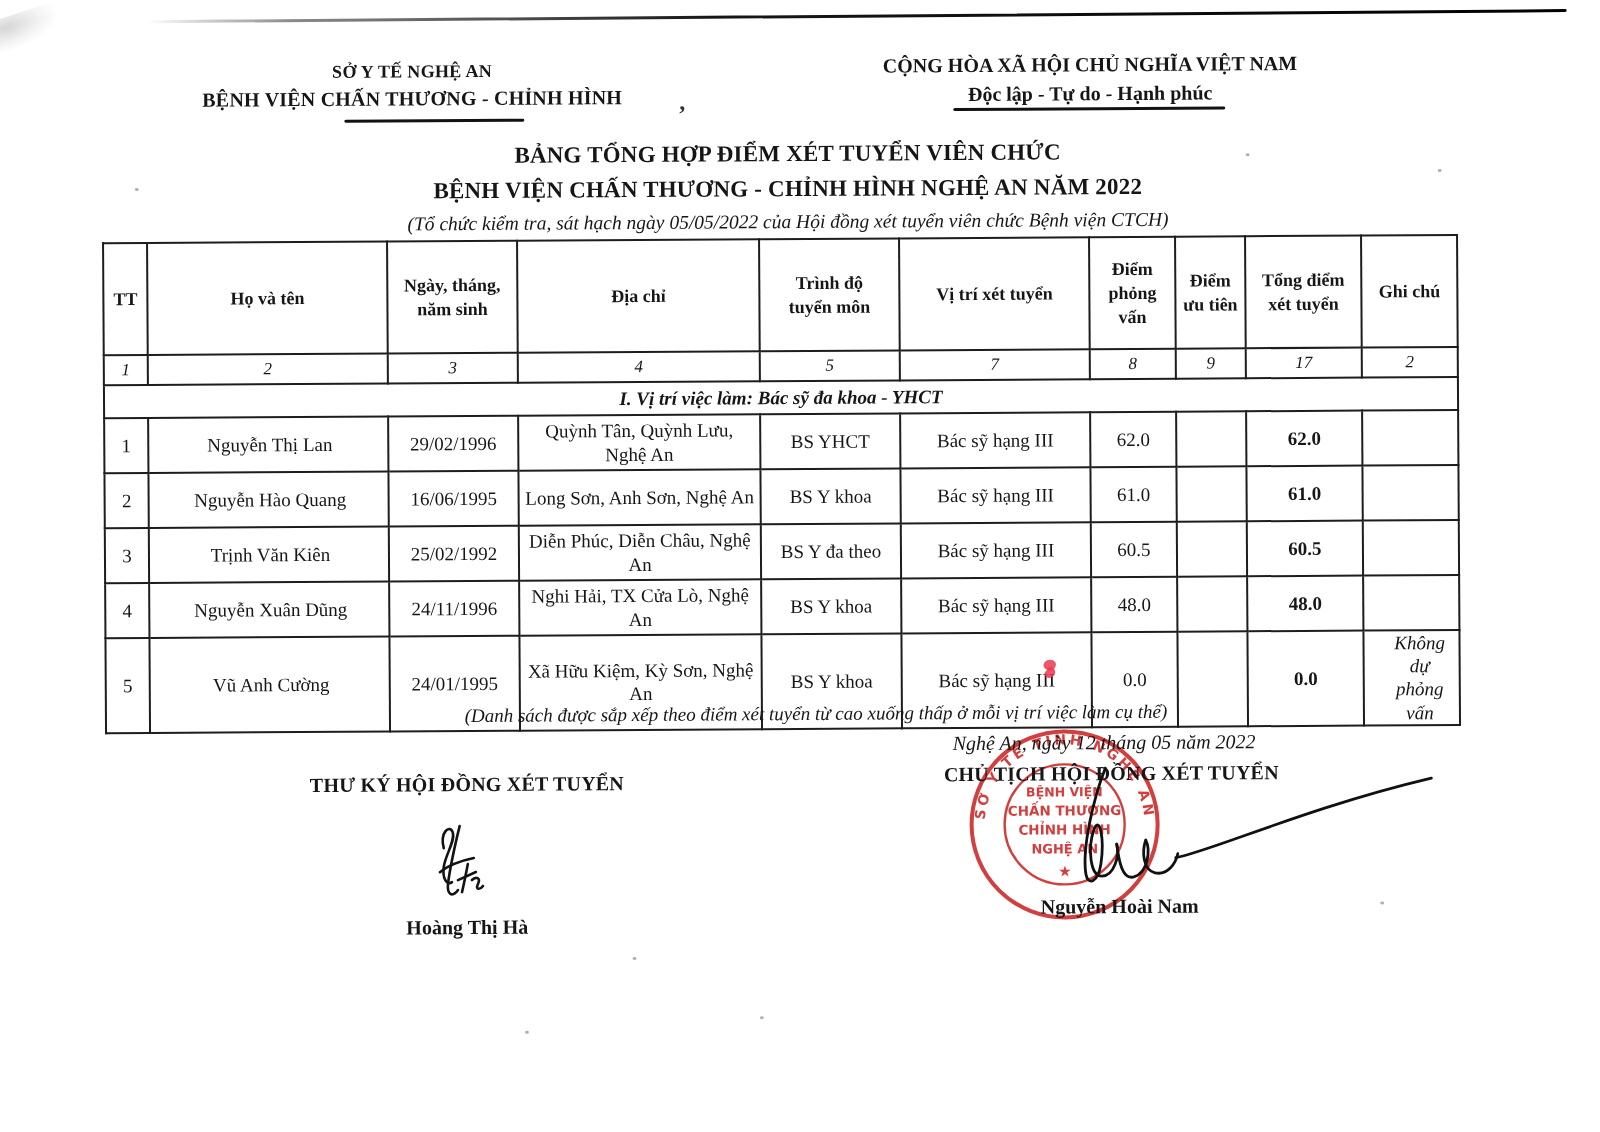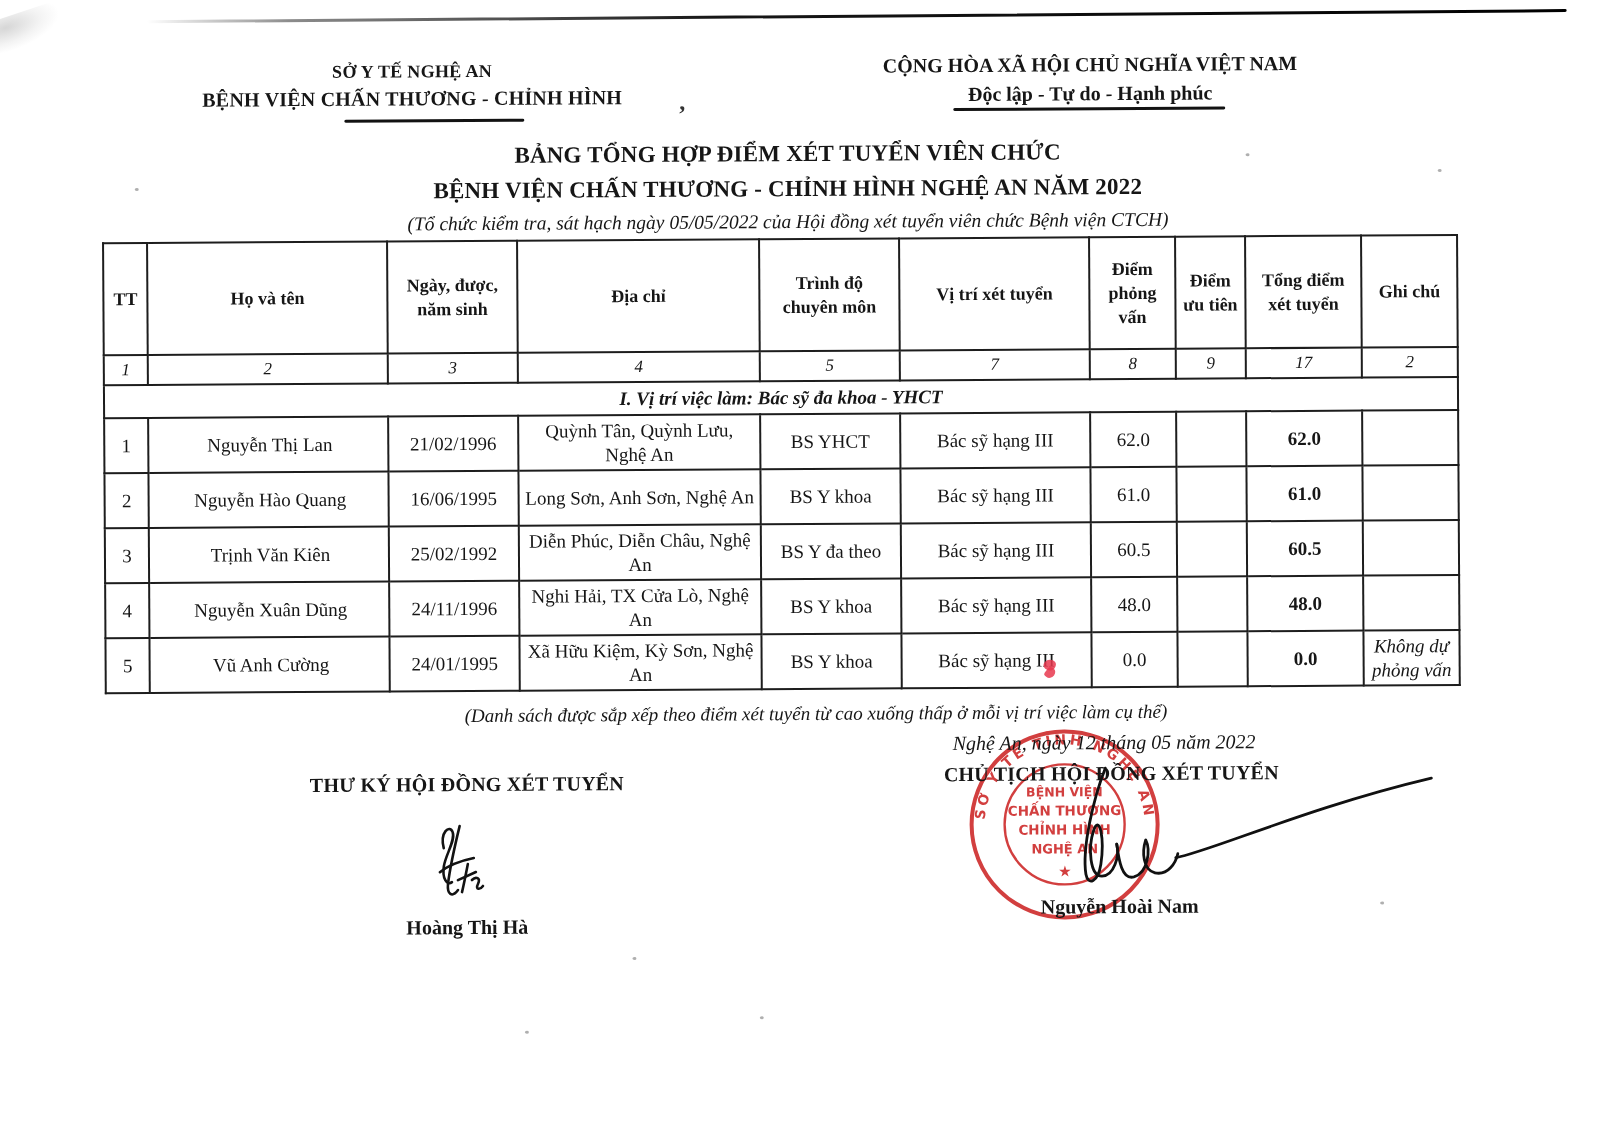--- a/index.html
+++ b/index.html
@@ -42,21 +42,21 @@
   .tbl-wrap{position:absolute;left:104px;top:238px;width:1354px;}
   table{border-collapse:collapse;width:1354px;table-layout:fixed;}
   th,td{border:2px solid #1d1d1d;padding:0 4px;overflow:hidden;}
   thead th{height:110px;font-size:18px;font-weight:bold;text-align:center;vertical-align:middle;
            white-space:pre-line;line-height:1.35;}
   tr.numbers td{height:28px;text-align:center;font-style:italic;font-size:17px;vertical-align:middle;}
   tr.section td{height:31px;text-align:center;font-weight:bold;font-style:italic;font-size:19px;vertical-align:middle;}
   tbody tr.data td{height:53px;font-size:19px;text-align:center;vertical-align:middle;line-height:1.22;}
   td.c-name{text-align:left;padding-left:7px;}
   td.c-total{font-weight:bold;}
-  td.c-note{font-style:italic;font-size:18px;line-height:1.2;}
+  td.c-note{font-style:italic;font-size:18px;line-height:1.2;padding-left:20px;}
 
   
   .sort-note{position:absolute;left:115px;top:703px;width:1400px;text-align:center;font-style:italic;font-size:19px;z-index:2;}
   .place-date{position:absolute;left:898px;top:733px;width:410px;text-align:center;font-style:italic;font-size:20px;z-index:2;}
   .sig-title{position:absolute;text-align:center;font-weight:bold;font-size:20px;z-index:2;letter-spacing:.2px;}
   .sec-title{left:268px;top:771px;width:395px;}
   .chair-title{left:905px;top:764px;width:410px;}
   .sig-name{position:absolute;text-align:center;font-weight:bold;font-size:20px;z-index:2;}
   .sec-name{left:350px;top:914px;width:230px;}
   .chair-name{left:1000px;top:897px;width:235px;}
@@ -113,25 +113,25 @@
             <col style="width:190px">
             <col style="width:86px">
             <col style="width:70px">
           <col style="width:116px">
             <col style="width:96px">
         </colgroup>
         <thead>
           <tr>
             <th>TT</th>
             <th>Họ và tên</th>
-            <th>Ngày, được,
+            <th>Ngày, tháng,
 năm sinh</th>
             <th>Địa chỉ</th>
             <th>Trình độ
-chuyên môn</th>
+tuyển môn</th>
             <th>Vị trí xét tuyển</th>
             <th>Điểm
 phỏng
 vấn</th>
             <th>Điểm
 ưu tiên</th>
             <th>Tổng điểm
 xét tuyển</th>
             <th>Ghi chú</th>
           </tr>
@@ -149,21 +149,21 @@
             <td>17</td>
             <td>2</td>
           </tr>
           <tr class="section">
             <td colspan="10">I. Vị trí việc làm: Bác sỹ đa khoa - YHCT</td>
           </tr>
 
           <tr class="data">
             <td>1</td>
             <td class="c-name">Nguyễn Thị Lan</td>
-            <td>21/02/1996</td>
+            <td>29/02/1996</td>
             <td>Quỳnh Tân, Quỳnh Lưu, Nghệ An</td>
             <td>BS YHCT</td>
             <td>Bác sỹ hạng III</td>
             <td>62.0</td>
             <td></td>
             <td class="c-total">62.0</td>
             <td class="c-note"></td>
           </tr>
           <tr class="data">
             <td>2</td>

